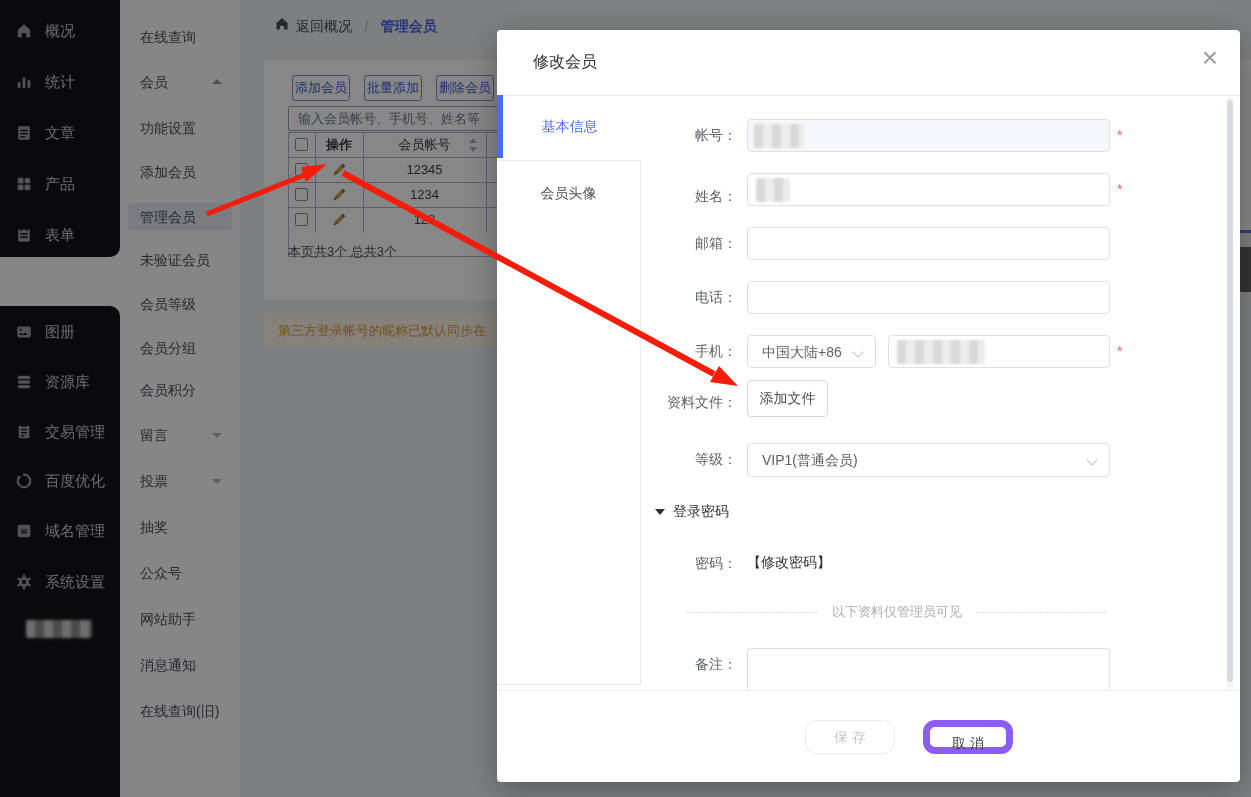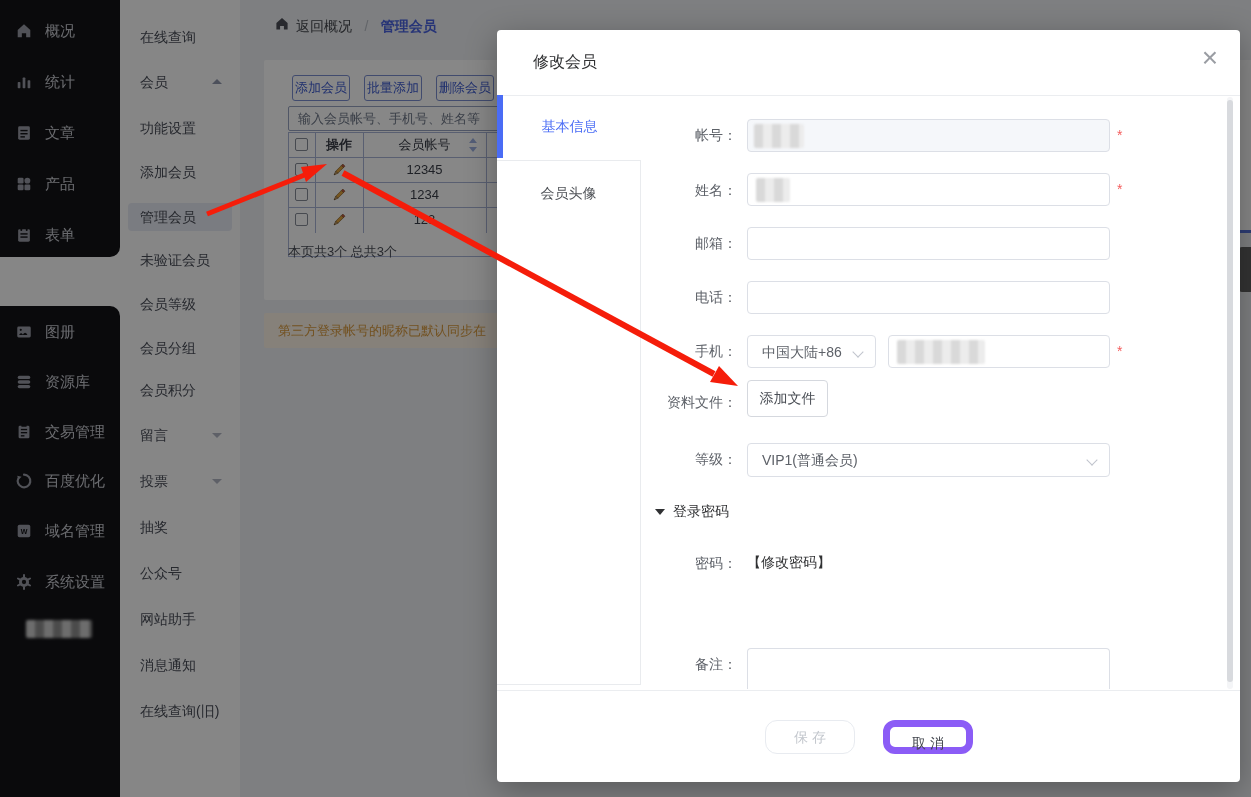--- a/index.html
+++ b/index.html
@@ -71,21 +71,21 @@
   .pxblob { background:repeating-linear-gradient(90deg,#d9d9d9 0 9px,#ececec 9px 18px); filter:blur(1.3px); border-radius:2px; }
   .addfile { position:absolute; left:250px; top:350px; width:81px; height:37px; border:1px solid #d5d8de; border-radius:4px; background:#fff; font-size:14px; color:#4a4e55; text-align:center; line-height:35px; cursor:pointer; }
   .sect { position:absolute; left:158px; top:473px; display:flex; align-items:center; cursor:pointer; }
   .sect .tri { width:0; height:0; border-left:5px solid transparent; border-right:5px solid transparent; border-top:6px solid #303133; margin-right:8px; }
   .pw-val { position:absolute; left:250px; top:524px; color:#303133; cursor:pointer; }
   .adm-div { position:absolute; left:190px; top:573px; width:420px; display:flex; align-items:center; }
   .adm-div .dash { flex:1; border-top:1px dashed #dcdfe6; }
   .adm-div .txt { margin:0 14px; font-size:13px; color:#aaadb4; white-space:nowrap; }
   .remark-box { position:absolute; left:250px; top:618px; width:363px; height:41px; border:1px solid #dcdfe6; border-bottom:none; border-radius:4px 4px 0 0; background:#fff; }
   .m-fdiv { position:absolute; left:0; top:660px; width:100%; height:1px; background:#ebedf0; }
-  .fbtn { position:absolute; top:690px; width:90px; height:34px; border-radius:12px; background:#fff; text-align:center; line-height:32px; font-size:14px; cursor:pointer; }
+  .fbtn { position:absolute; top:690px; width:90px; height:34px; border-radius:12px; background:#fff; text-align:center; line-height:32px; font-size:14px; cursor:pointer;margin-left:40px; }
   .fbtn.save { left:268px; border:1px solid #e8ebf0; color:#c3c7cd; }
   .fbtn.cancel { left:386px; border:7px solid #8b5cf6; color:#42464e; }
   .sb-track { position:absolute; left:730px; top:67px; width:6px; height:592px; background:#f4f5f7; border-radius:3px; }
   .sb-thumb { position:absolute; left:730px; top:70px; width:6px; height:582px; background:#d8dade; border-radius:3px; cursor:pointer; }
 
   .arrows { position:absolute; inset:0; z-index:200; pointer-events:none; }
 </style>
 </head>
 <body>
 
@@ -356,21 +356,21 @@
     <div class="m-tab2box">
       <span class="t2">会员头像</span>
     </div>
 
     <div class="flabel" style="top:97px;">帐号：</div>
     <div class="finput disabled" style="top:89px;">
       <span class="pxblob" style="position:absolute;left:6px;top:4px;width:50px;height:24px;"></span>
     </div>
     <span class="fstar" style="top:97px;">*</span>
 
-    <div class="flabel" style="top:152px;padding-left:24px;">姓名：</div>
+    <div class="flabel" style="top:158px;padding-left:24px;">姓名：</div>
     <div class="finput" style="top:143px;">
       <span class="pxblob" style="position:absolute;left:8px;top:4px;width:34px;height:24px;"></span>
     </div>
     <span class="fstar" style="top:151px;">*</span>
 
     <div class="flabel" style="top:205px;">邮箱：</div>
     <div class="finput" style="top:197px;"></div>
 
     <div class="flabel" style="top:259px;">电话：</div>
     <div class="finput" style="top:251px;"></div>
@@ -394,20 +394,25 @@
       <i class="chev"></i>
     </div>
 
     <div class="sect">
       <i class="tri"></i>
       <span>登录密码</span>
     </div>
     <div class="flabel" style="top:525px;">密码：</div>
     <div class="pw-val">【修改密码】</div>
 
+    <div class="adm-div">
+      <i class="dash"></i>
+      <span class="txt">以下资料仅管理员可见</span>
+      <i class="dash"></i>
+    </div>
 
     <div class="flabel" style="top:626px;">备注：</div>
     <div class="remark-box"></div>
 
     <div class="m-fdiv"></div>
     <div class="fbtn save">保 存</div>
     <div class="fbtn cancel">取 消</div>
 
     <div class="sb-track"></div>
     <div class="sb-thumb"></div>

